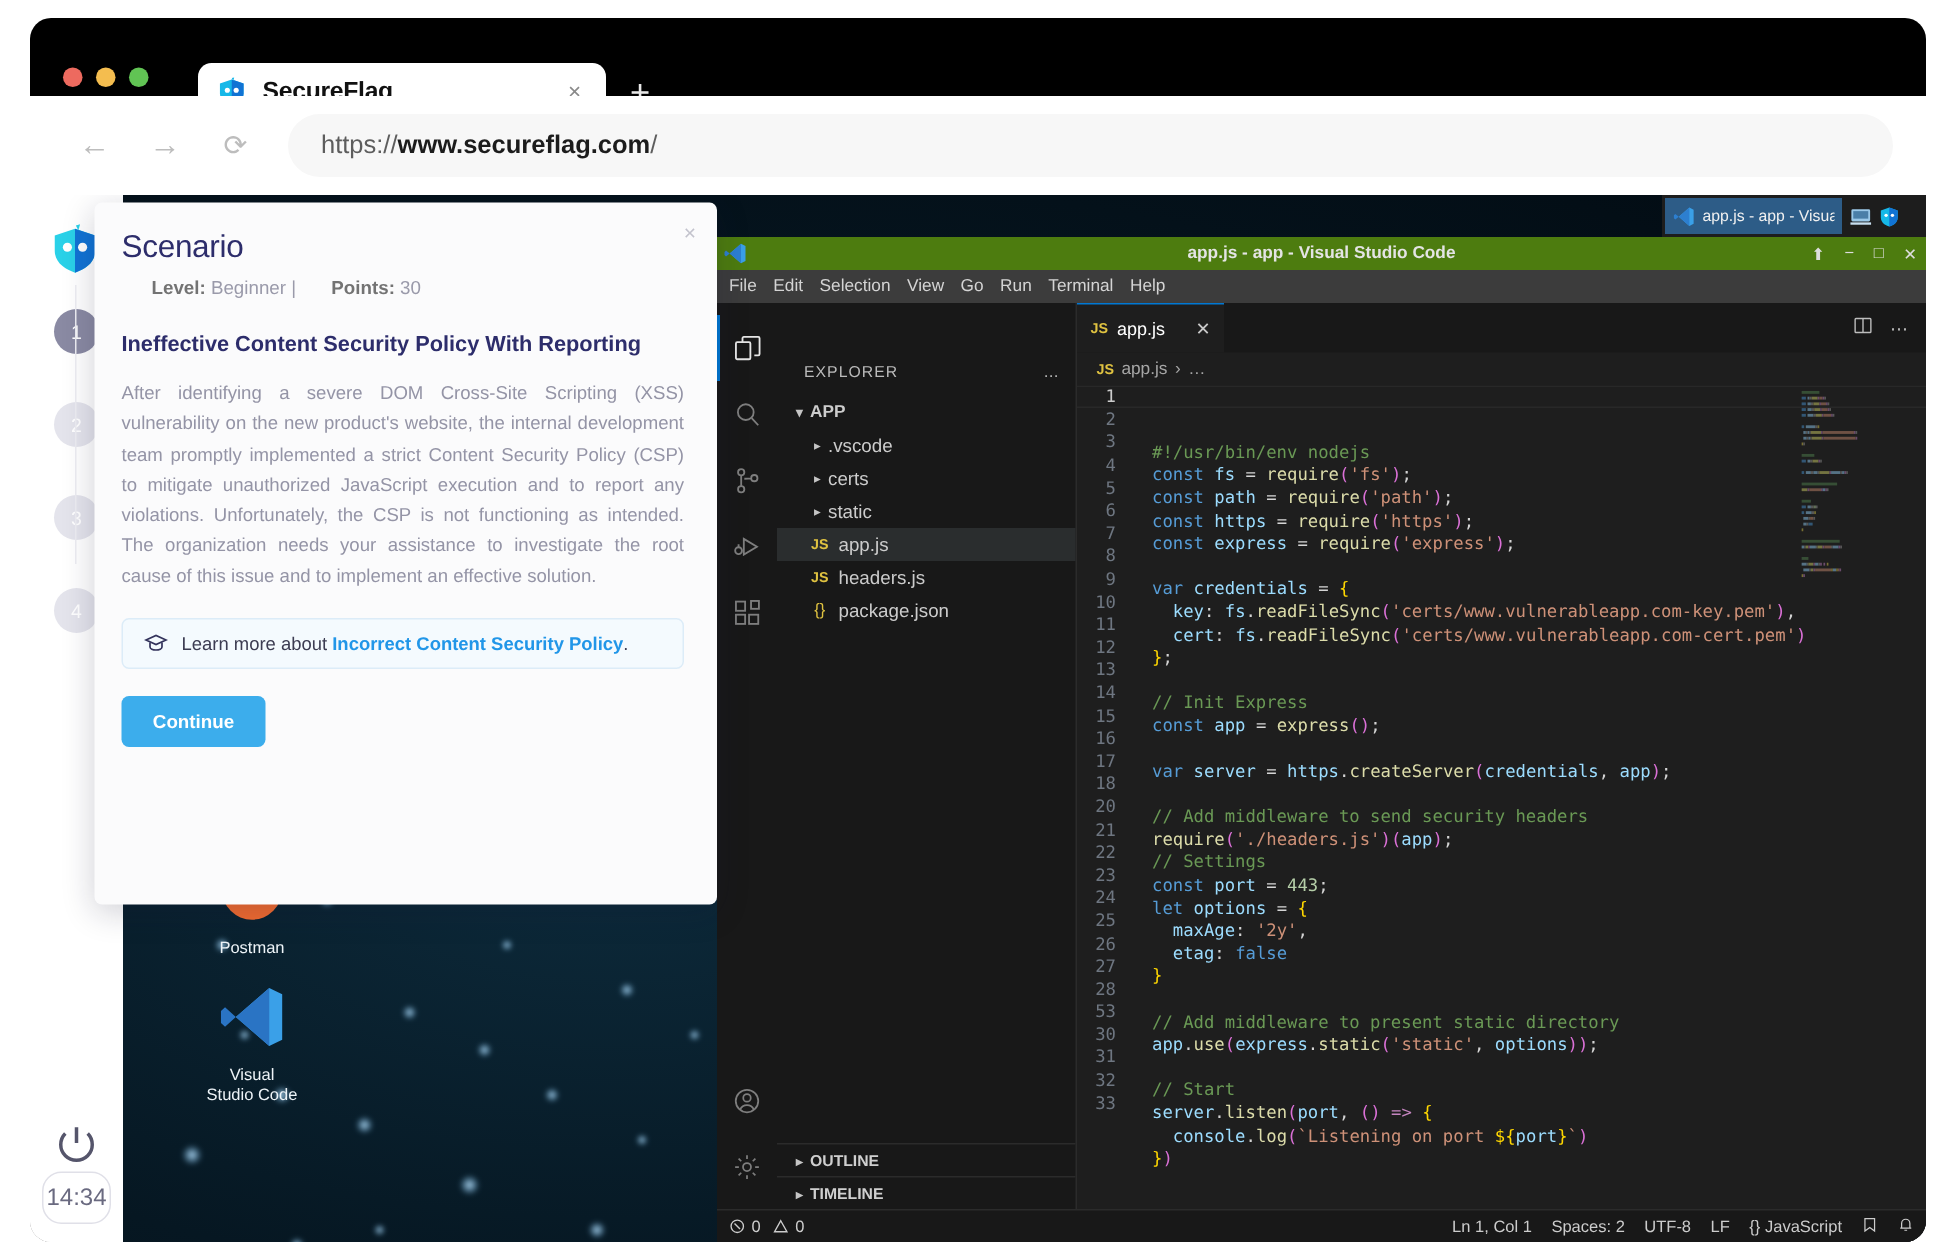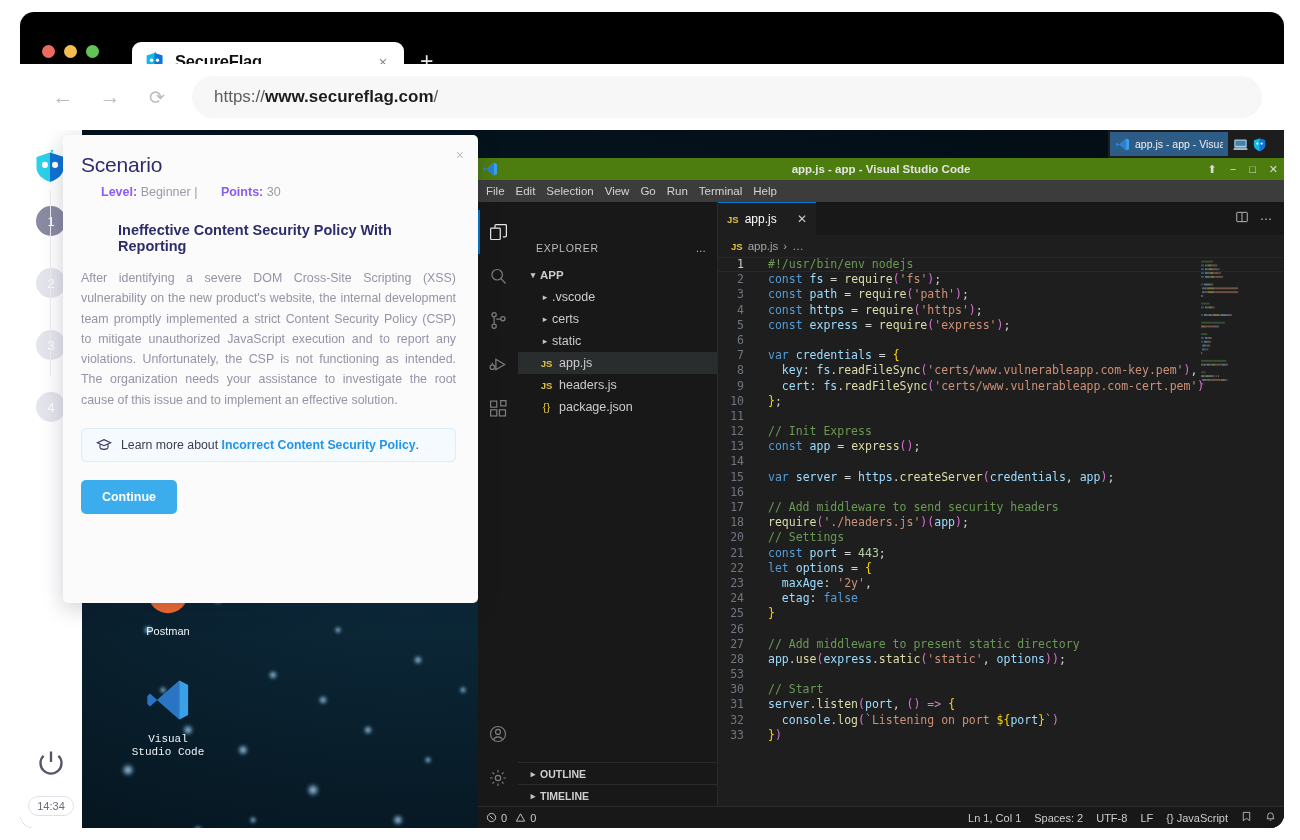--- a/index.html
+++ b/index.html
@@ -120,23 +120,23 @@
   .step-connector {
     position: absolute; left: 30px; top: 0;
     width: 1px; height: 62px; background: #ededf2;
   }
   #power-button {
     position: absolute; left: 17px; bottom: 52px;
     width: 28px; height: 28px; color: #55556b;
   }
   #session-timer {
     position: absolute; left: 8px; bottom: 12px;
-    width: 46px; height: 20px; border-radius: 13px;
+    width: 46px; height: 35px; border-radius: 13px;
     border: 1px solid #e0e0e8; background: #fff;
-    color: #6a6a80; font-size: 11px;
+    color: #6a6a80; font-size: 16px;
     display: flex; align-items: center; justify-content: center;
   }
 
   
   #vm-desktop {
     position: absolute; left: 48px; top: 0;
     width: 1216px; height: 698px;
     background: radial-gradient(ellipse at 28% 62%, #0d2b3c 0%, #061722 48%, #020b12 100%);
     overflow: hidden;
   }
@@ -144,21 +144,21 @@
 
   .desktop-icon {
     position: absolute; width: 100px;
     text-align: center; color: #eef4f8;
     font-size: 11px; line-height: 13px;
   }
   .desktop-icon .glyph {
     width: 46px; height: 46px; margin: 0 auto 6px;
   }
   #icon-postman { left: 50px; top: 440px; }
-  #icon-vscode  { left: 50px; top: 547px; font-family: Liberation Mono, monospace; }
+  #icon-vscode  { left: 50px; top: 525px; }
 
   
   #os-taskbar {
     position: absolute; left: 1040px; top: 0;
     width: 176px; height: 28px;
     background: #1d1d1d;
     display: flex; align-items: center;
   }
   #taskbar-window {
     margin-left: 2px;
@@ -296,21 +296,21 @@
     width: 100%; height: 100%;
     font-family: "DejaVu Sans Mono", monospace;
     font-size: 11.5px; line-height: 15.2px;
   }
   .code-line { display: flex; height: 15.2px; white-space: pre; }
   .ln {
     width: 42px; flex: 0 0 42px; text-align: right;
     padding-right: 16px; color: #6e7681;
   }
   .ln.cur { color: #cccccc; }
-  .code-text { padding-left: 8px; }
+  .code-text { padding-left: 8px; margin-top: 37px; }
   .t-comment { color: #6a9955; }
   .t-key     { color: #569cd6; }
   .t-key2    { color: #c586c0; }
   .t-str     { color: #ce9178; }
   .t-fn      { color: #dcdcaa; }
   .t-var     { color: #9cdcfe; }
   .t-num     { color: #b5cea8; }
   .t-brace   { color: #ffd700; }
   .t-paren   { color: #da70d6; }
   .t-plain   { color: #d4d4d4; }
@@ -350,28 +350,28 @@
     z-index: 60;
     padding: 18px 22px 0 18px;
   }
   #scenario-title {
     font-size: 21px; color: #2d2d6b; font-weight: normal;
     letter-spacing: -0.2px;
   }
   #scenario-meta {
     margin-top: 8px; font-size: 12.5px; color: #9a9aaa;
   }
-  #scenario-meta b { color: #8b5cf6; padding-left: 20px; }
+  #scenario-meta b { color: #737373; padding-left: 20px; }
   #scenario-close {
     position: absolute; right: 14px; top: 12px;
     color: #c3c3cd; font-size: 14px;
   }
   #scenario-heading {
     margin-top: 23px;
-    font-size: 14.5px; font-weight: bold; color: #2d2d6b; margin-left: 37px;
+    font-size: 14.5px; font-weight: bold; color: #2d2d6b;
   }
   #scenario-desc {
     margin-top: 14px;
     font-size: 12.4px; line-height: 20.3px;
     color: #9494a6; text-align: justify;
   }
   #learn-box {
     margin-top: 18px; height: 34px;
     background: #f4fafe; border: 1px solid #dcecf8;
     border-radius: 5px;

